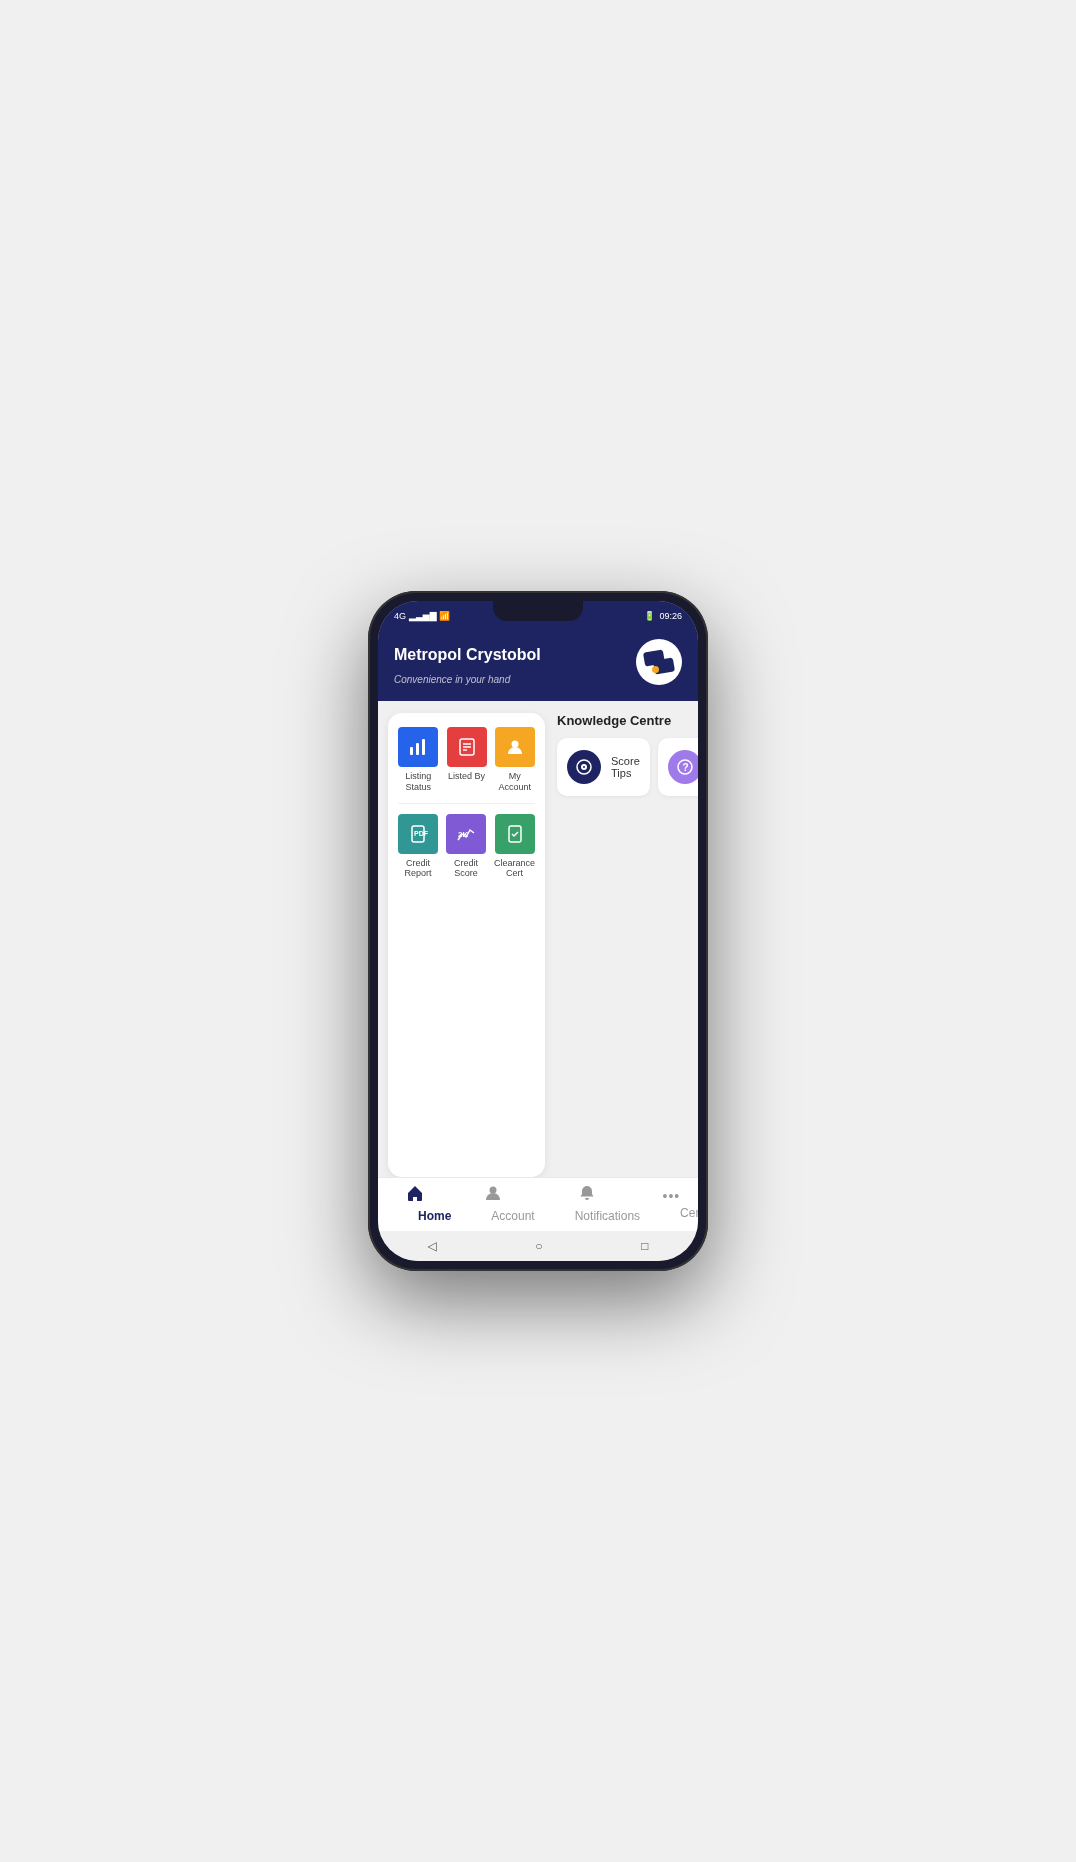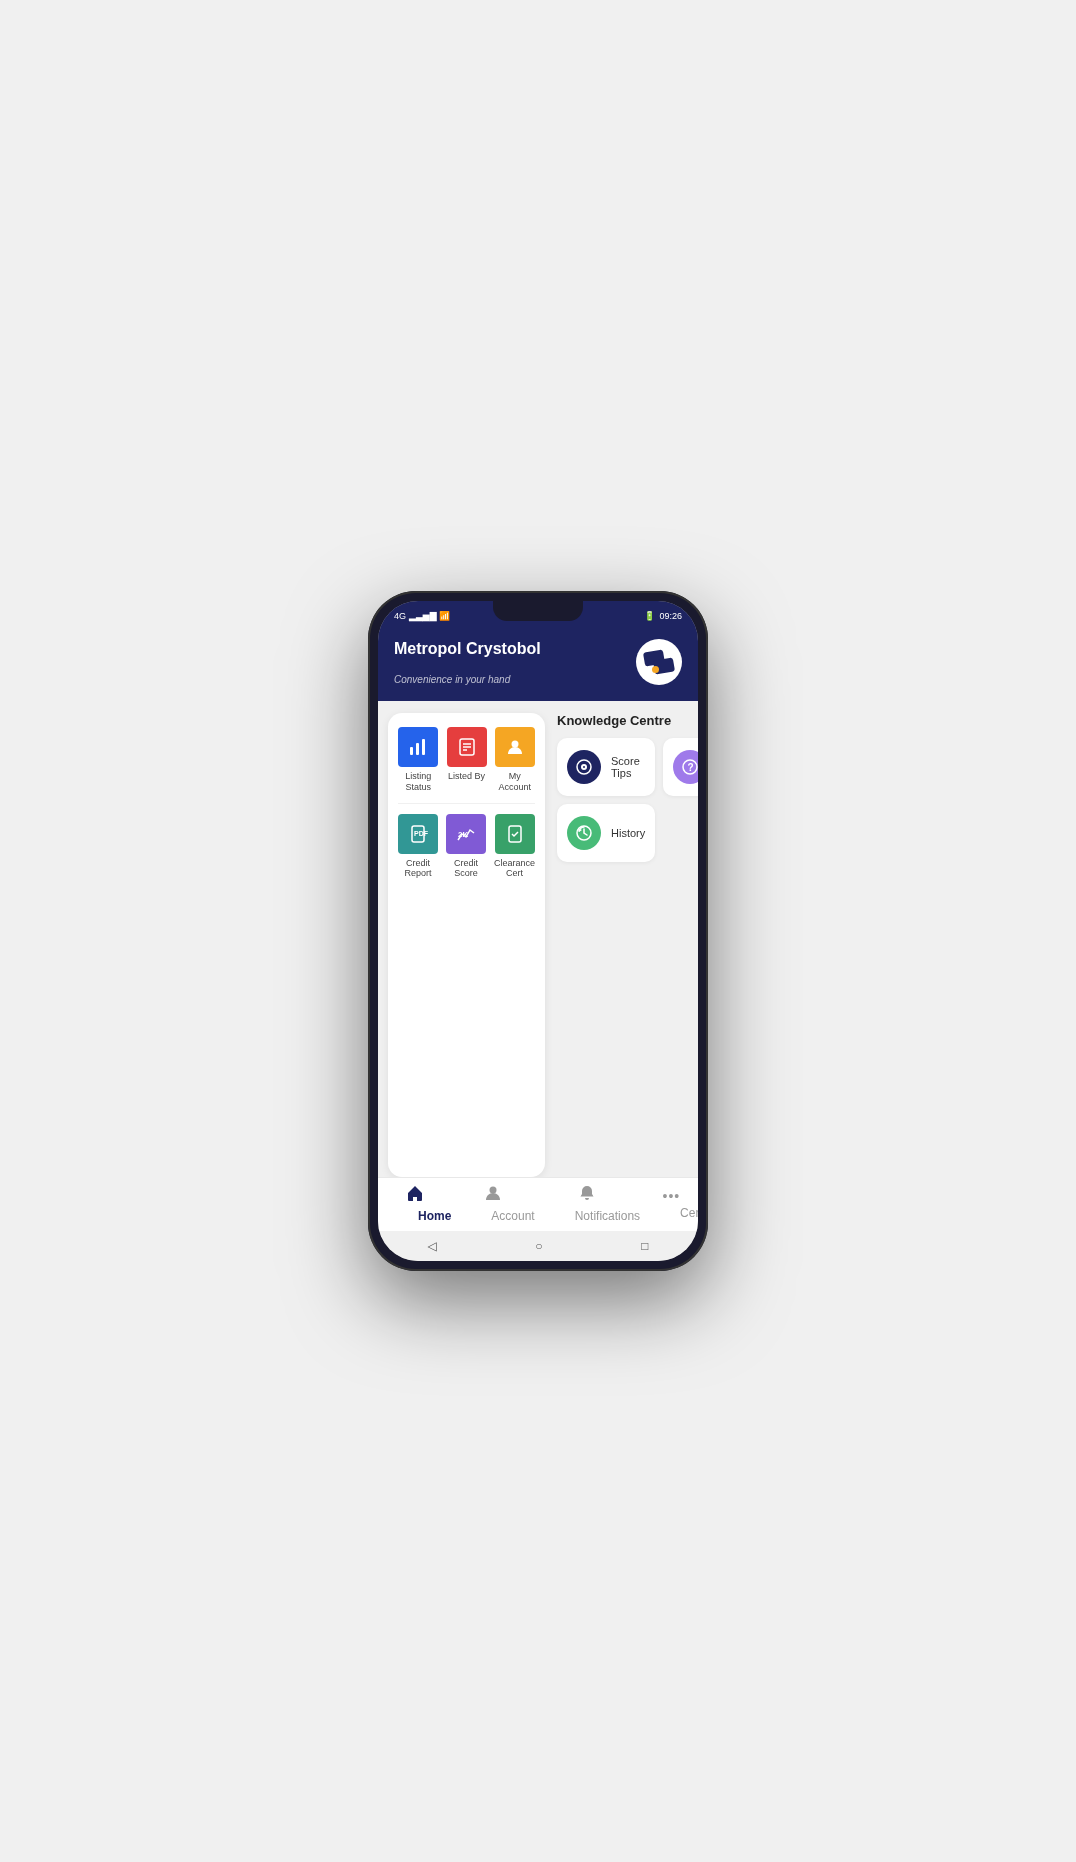--- a/index.html
+++ b/index.html
@@ -78,21 +78,21 @@
     }
     .header-title {
       color: #fff;
       font-size: 16px;
       font-weight: 700;
     }
     .header-subtitle {
       color: rgba(255,255,255,0.7);
       font-size: 10px;
       font-style: italic;
-      margin-top: 16px;
+      margin-top: 10px;
     }
     .logo-circle {
       width: 46px;
       height: 46px;
       background: #fff;
       border-radius: 50%;
       display: flex;
       align-items: center;
       justify-content: center;
       overflow: hidden;
@@ -405,31 +405,20 @@
           <div class="kc-item">
             <div class="kc-icon" style="background:#9f7aea;">
               <svg width="18" height="18" viewBox="0 0 18 18" fill="white">
                 <circle cx="9" cy="9" r="7" fill="none" stroke="white" stroke-width="1.5"></circle>
                 <text x="6.5" y="13" font-size="10" fill="white" font-weight="bold">?</text>
               </svg>
             </div>
             <span class="kc-label">Help</span>
           </div>
 
-          <div class="kc-item">
-            <div class="kc-icon" style="background:#48bb78;">
-              <svg width="18" height="18" viewBox="0 0 18 18" fill="white">
-                <circle cx="9" cy="9" r="7" fill="none" stroke="white" stroke-width="1.5"></circle>
-                <path d="M9 5v4l3 2" stroke="white" stroke-width="1.5" fill="none" stroke-linecap="round"></path>
-                <path d="M4 7 A6 6 0 0 1 9 3" stroke="white" stroke-width="1.5" fill="none" stroke-linecap="round"></path>
-                <polygon points="3,4 4,8 7,6" fill="white"></polygon>
-              </svg>
-            </div>
-            <span class="kc-label">History</span>
-          </div>
 
         </div>
       </div>
 
       <div style="flex:1; min-height: 60px;"></div>
 
     </div>
 
     <div class="bottom-nav">
 

